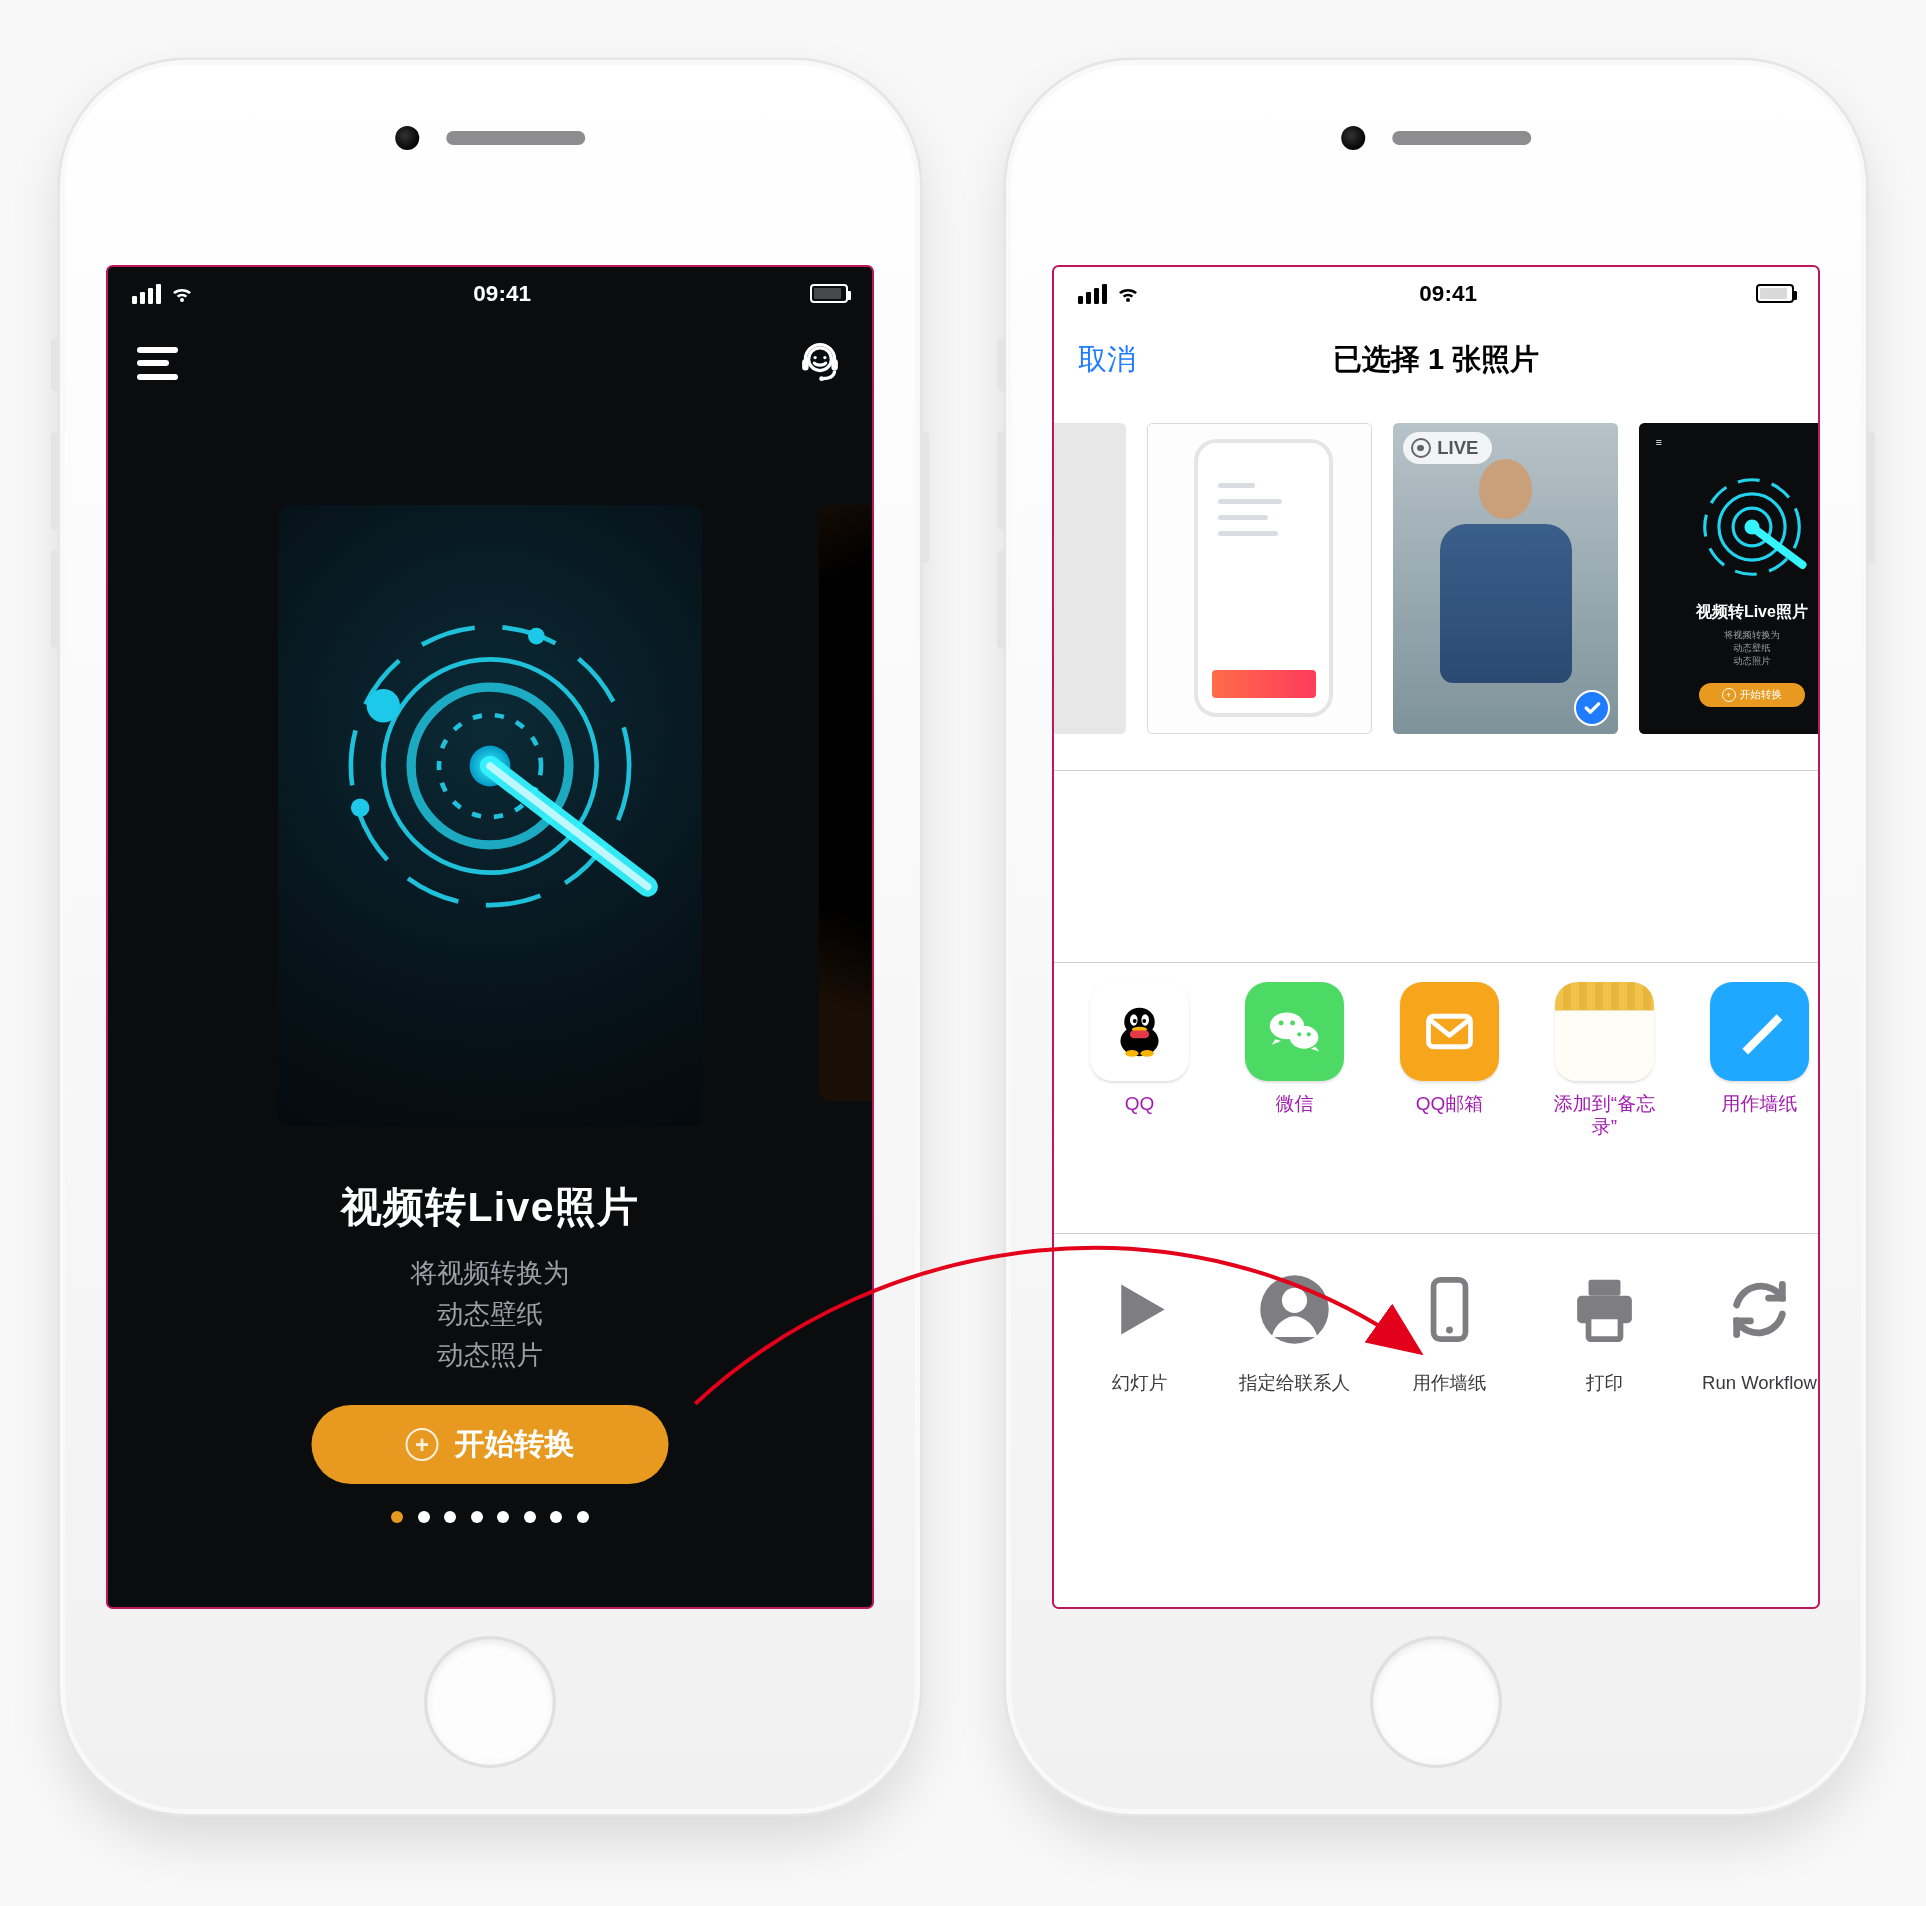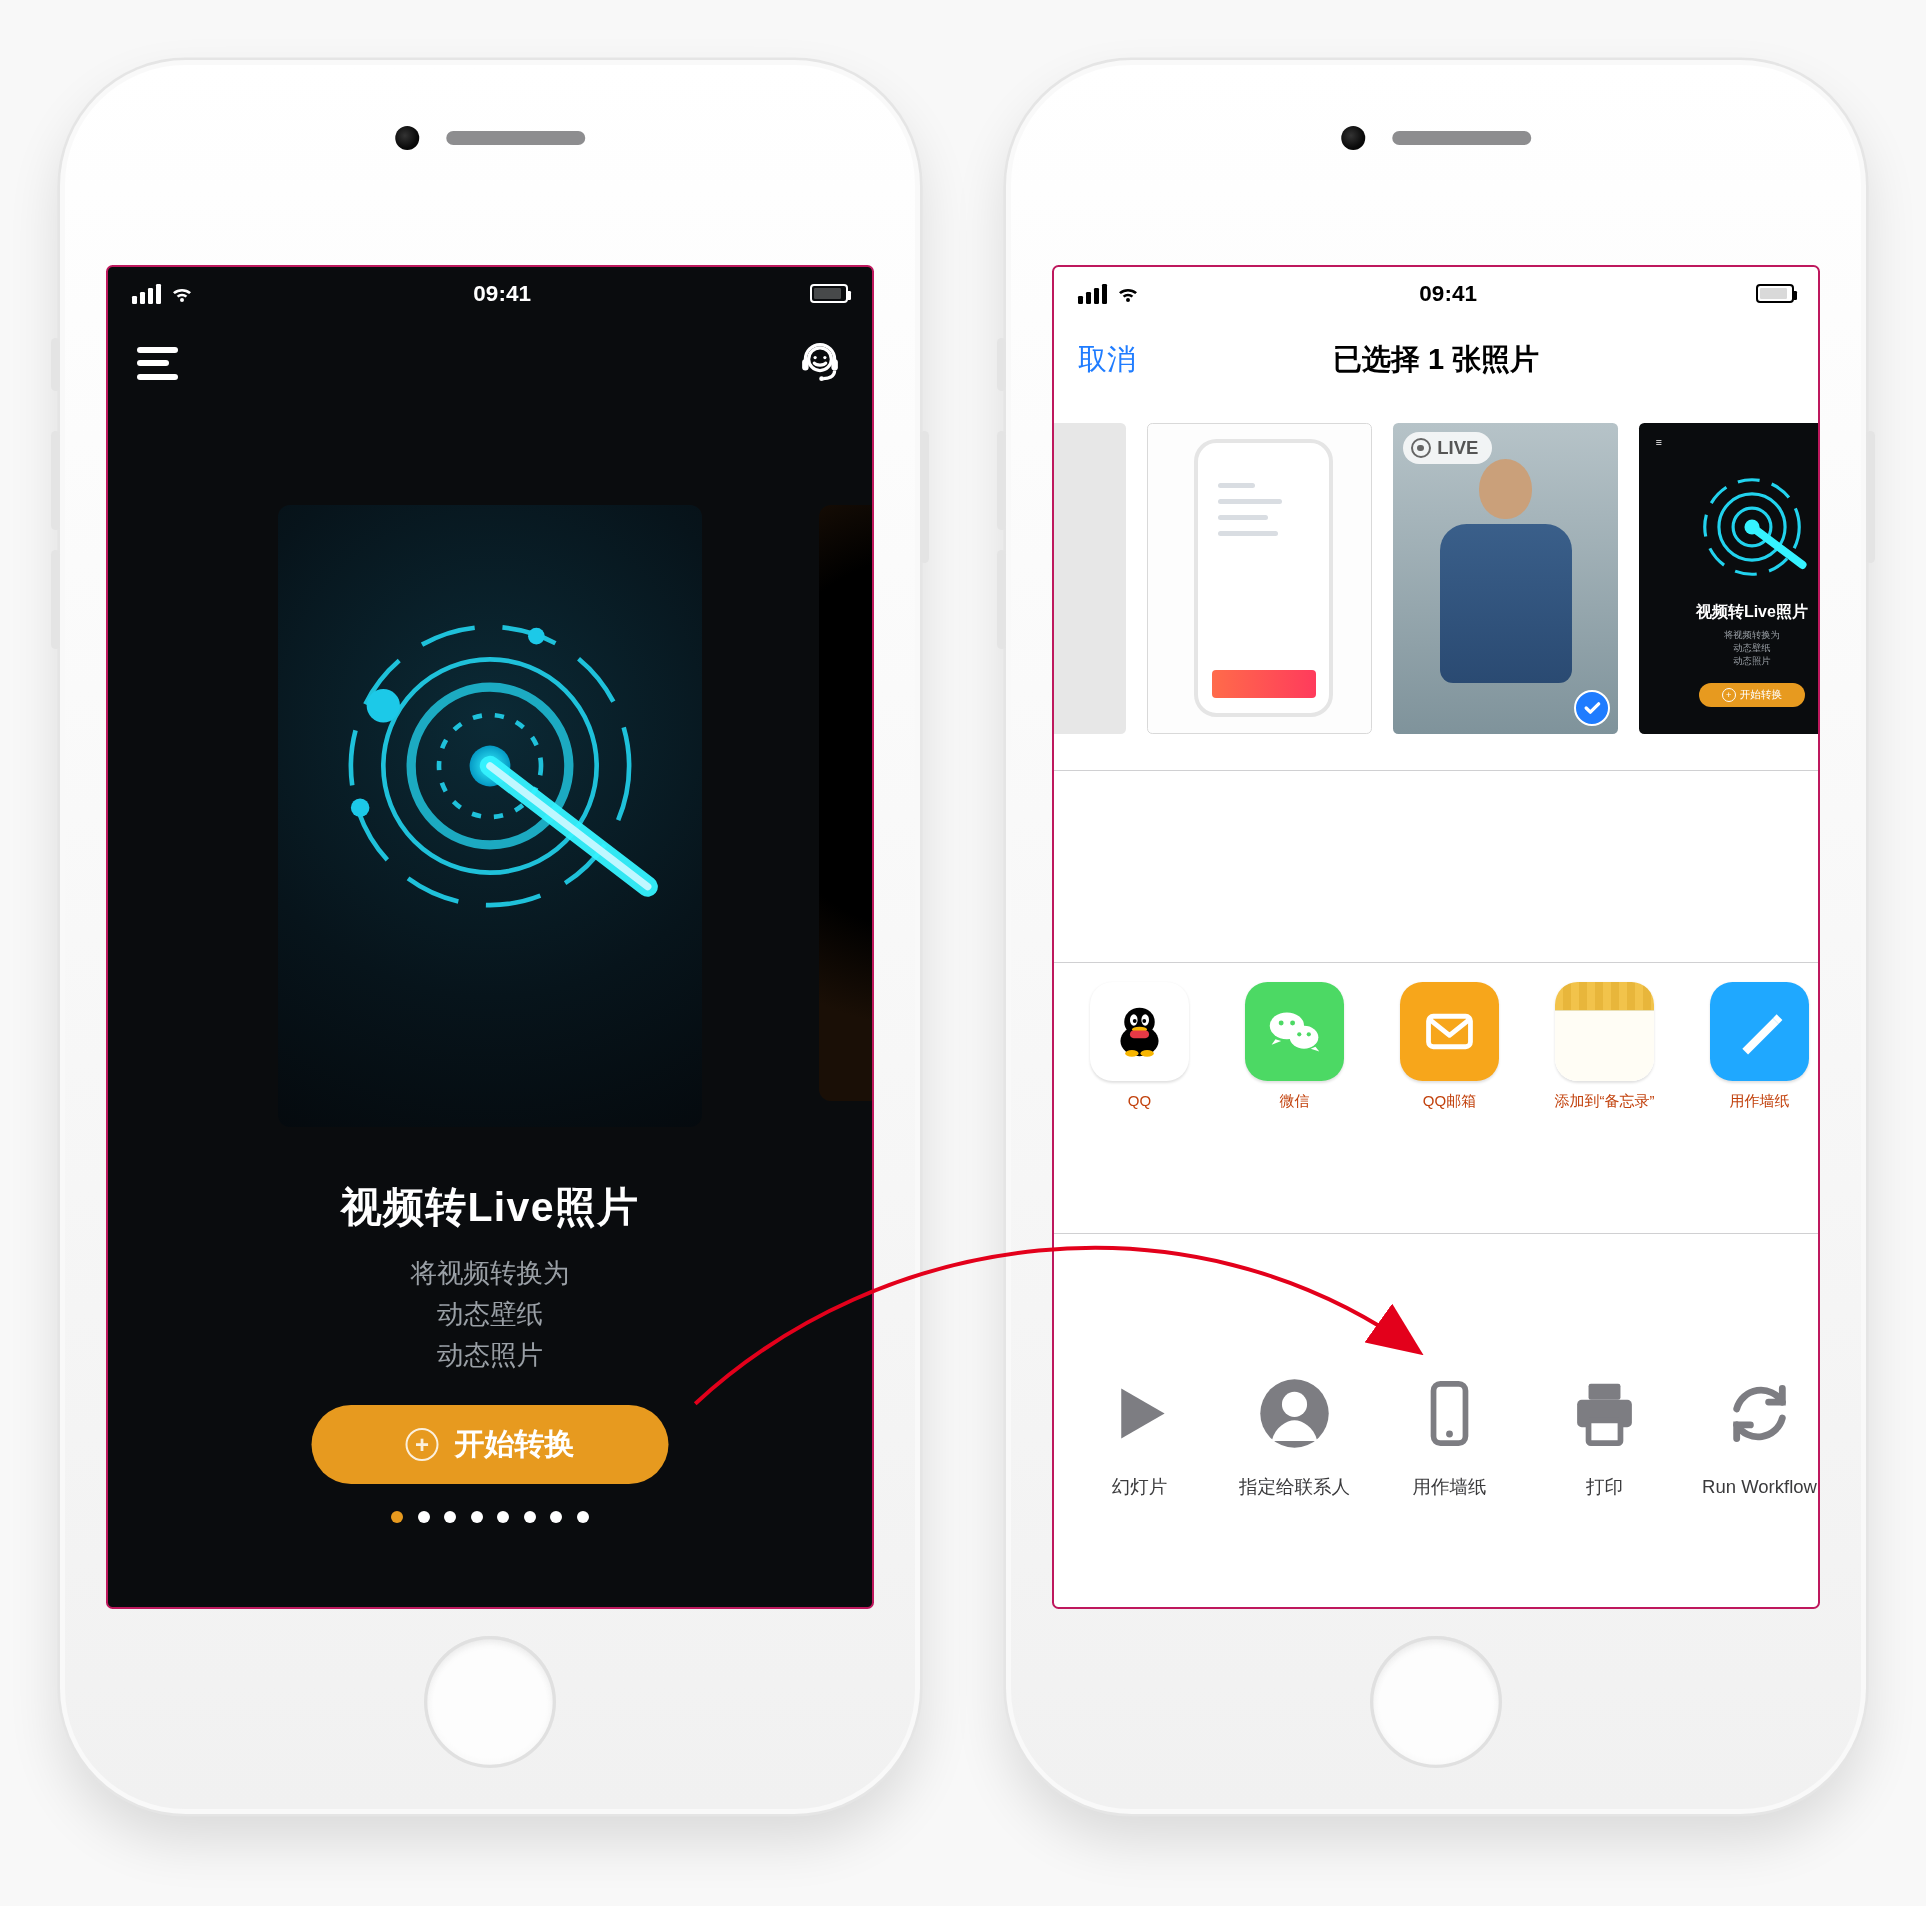--- a/index.html
+++ b/index.html
@@ -245,35 +245,35 @@
 .share-row{
   position:absolute; top:715px; left:0; right:0; height:225px;
   display:flex; gap:37px; padding:0 26.5px; align-items:flex-start;
 }
 .share-item{ width:118px; text-align:center; flex:0 0 auto; cursor:pointer;}
 .share-item .tile{
   width:99px;height:99px;border-radius:22.5px;margin:0 auto;
   display:flex;align-items:center;justify-content:center;
   box-shadow:0 1.3px 2.6px rgba(0,0,0,0.12);
 }
-.share-item .label{ margin-top:10.6px; font-size:15px; color:#c2410c; line-height:1.25;}
+.share-item .label{ margin-top:10.6px; font-size:19px; color:#a21caf; line-height:1.25;}
 .tile.qq{background:#fff;}
 .tile.wechat{background:#4cd964;}
 .tile.qqmail{background:#f7a61b;}
 .tile.notes{background:linear-gradient(180deg,#fff 30%,#fff 30%);}
 .tile.notes .notes-icon{width:100%;height:100%;border-radius:22.5px;overflow:hidden;}
 .tile.notes .notes-icon .bar{height:28px;background:repeating-linear-gradient(90deg,#f2c34b 0 8px,#e8b63b 8px 16px);}
 .tile.notes .notes-icon .paper{height:71px;background:#fffdf5;border-top:1.3px solid #e9dfb3;}
 .tile.youdao{background:#1fa8ff;}
 .tile svg{width:61px;height:61px;}
 
 
 .action-row{
   position:absolute; top:993px; left:0; right:0; height:238px;
-  display:flex; gap:37px; padding:0 26.5px; align-items:flex-end;
+  display:flex; gap:37px; padding:0 26.5px; align-items:flex-start;
 }
 .action-item{ width:118px; text-align:center; flex:0 0 auto; cursor:pointer;}
 .action-item .glyph{
   width:99px;height:99px;margin:0 auto;
   display:flex;align-items:center;justify-content:center;color:#7d7d82;
 }
 .action-item .glyph svg{width:73px;height:73px;}
 .action-item .label{ margin-top:12px; font-size:18.5px; color:#3a3a3c; line-height:1.25;}
 
 

